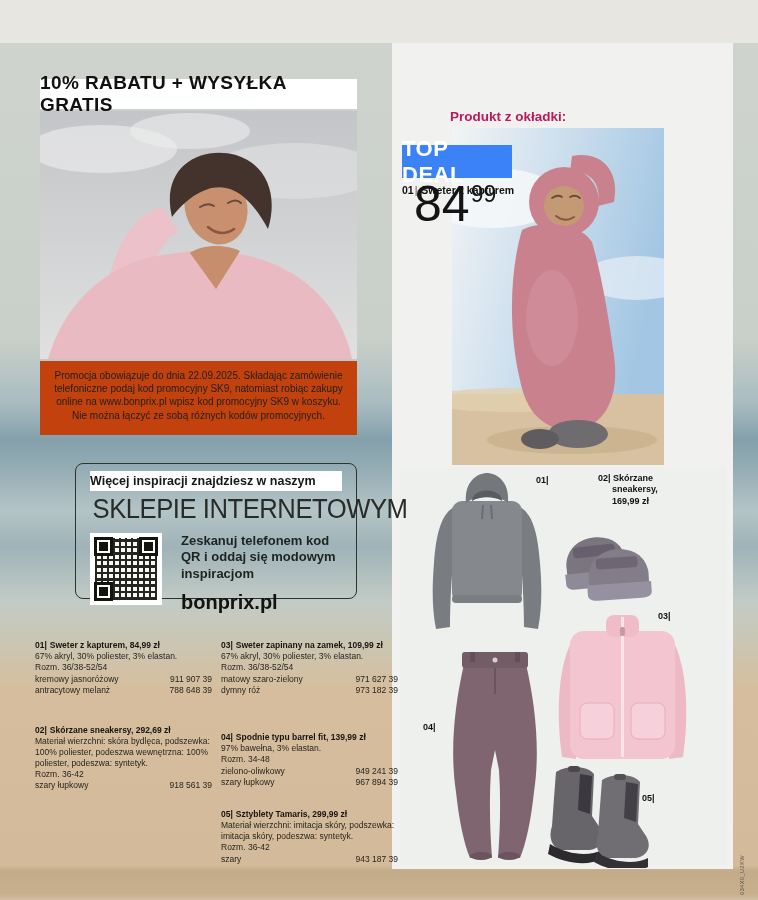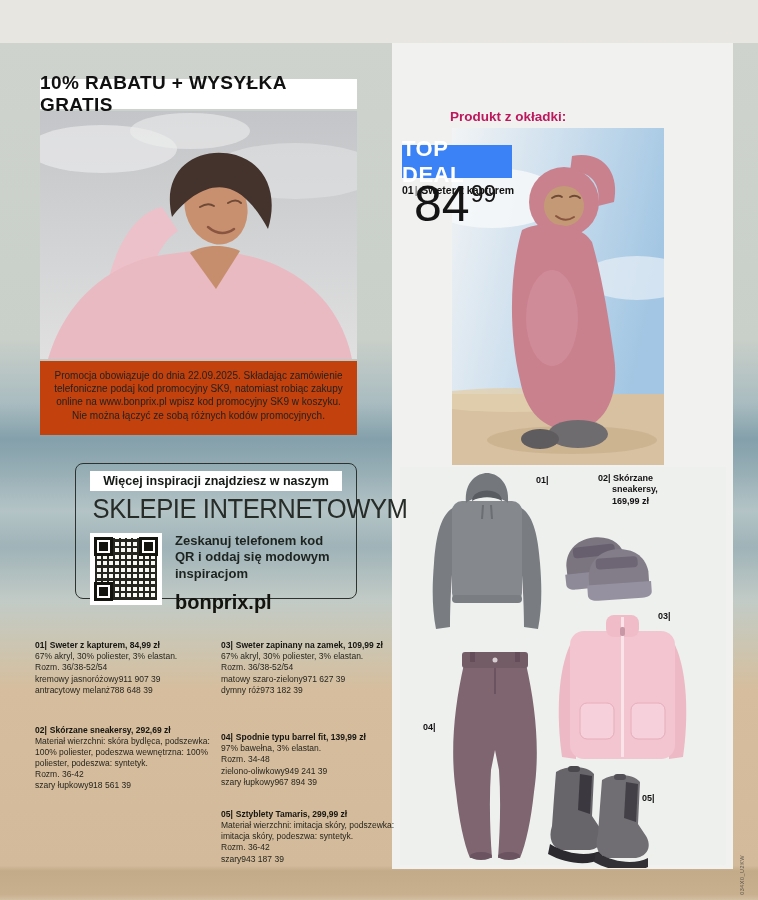--- a/index.html
+++ b/index.html
@@ -18,25 +18,25 @@
 
   .banner{position:absolute;left:40px;top:36px;width:317px;height:30px;background:#ffffff;
           display:flex;align-items:center;justify-content:center;
           font-size:19px;font-weight:700;letter-spacing:.4px;color:#111;}
   .left-photo{position:absolute;left:40px;top:68px;width:317px;height:248px;overflow:hidden;}
   .promo-box{position:absolute;left:40px;top:318px;width:317px;height:74px;background:#c2410c;
              box-sizing:border-box;padding:8px 9px;font-size:10px;line-height:1.32;
              text-align:center;color:#222;}
   .insp-box{position:absolute;left:75px;top:420px;width:282px;height:136px;
             border:1.5px solid #2e332f;border-radius:8px;box-sizing:border-box;padding:6px 10px;}
-  .insp-line1{margin:1px 4px 2px;background:#ffffff;text-align:center;
+  .insp-line1{margin:1px 4px 2px;background:#ffffff;text-align:left;
               font-weight:700;font-size:12.5px;color:#151a16;padding:3px 0;}
   .insp-line2{text-align:center;font-size:27px;letter-spacing:-.5px;color:#272c28;
               transform:scaleX(.95);margin:3px 0 8px;white-space:nowrap;}
-  .insp-row{display:flex;gap:13px;padding:0 4px;align-items:flex-start;}
+  .insp-row{display:flex;gap:19px;padding:0 4px;align-items:flex-start;}
   .qr{position:relative;width:72px;height:72px;background:#fff;flex:none;}
   .qr-noise{position:absolute;inset:5px;opacity:.92;
      background:
        repeating-linear-gradient(90deg,#14140f 0 2.5px,transparent 2.5px 6px),
        repeating-linear-gradient(0deg,#14140f 0 2.5px,#f7f7f4 2.5px 6.5px);}
   .qf{position:absolute;width:13px;height:13px;border:3px solid #14140f;background:#fff;}
   .qf::after{content:"";position:absolute;inset:2px;background:#14140f;}
   .qr-caption{font-weight:700;font-size:13px;line-height:1.25;color:#1d231f;width:158px;}
   .site{font-weight:700;font-size:20px;margin-top:9px;color:#14140f;}
 
@@ -51,21 +51,21 @@
   .price .cents{display:inline-block;font-size:23px;transform:translateY(-19px);margin-left:1px;}
 
   .annot{position:absolute;font-weight:700;font-size:9px;color:#111;line-height:1.25;}
   .annot .hang{display:block;padding-left:14px;}
 
   .prod{position:absolute;}
 
   .item{position:absolute;width:177px;font-size:8.5px;line-height:1.28;color:#26261f;}
   .item-title{display:flex;font-weight:700;color:#151511;}
   .item-num{margin-right:3px;flex:none;}
-  .variant{display:flex;justify-content:flex-start;}
+  .variant{display:flex;justify-content:space-between;}
   .variants{margin-top:1px;}
 
   .footer{position:absolute;left:0;right:30px;top:867px;text-align:center;
           font-size:6.4px;color:#3e3e38;}
   .edge-code{position:absolute;right:13px;top:812px;font-size:5.5px;color:#5a564e;
              writing-mode:vertical-rl;transform:rotate(180deg);letter-spacing:.5px;}
   .page-code{position:absolute;right:14px;top:869px;font-size:11px;font-weight:700;color:#222;}
 </style>
 </head>
 <body>

